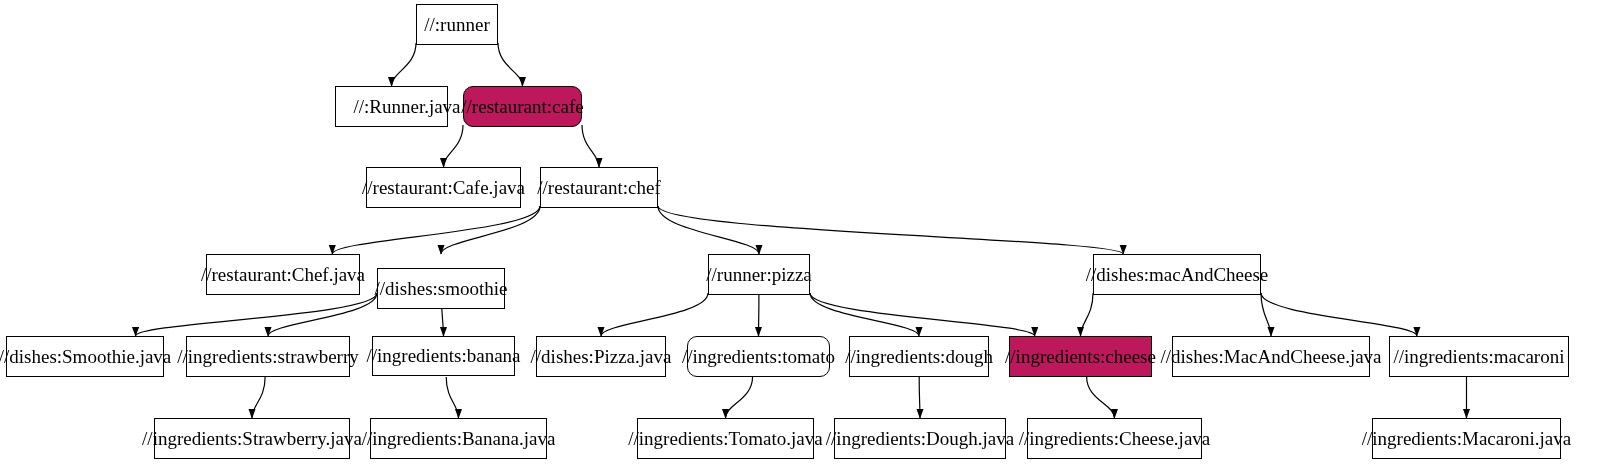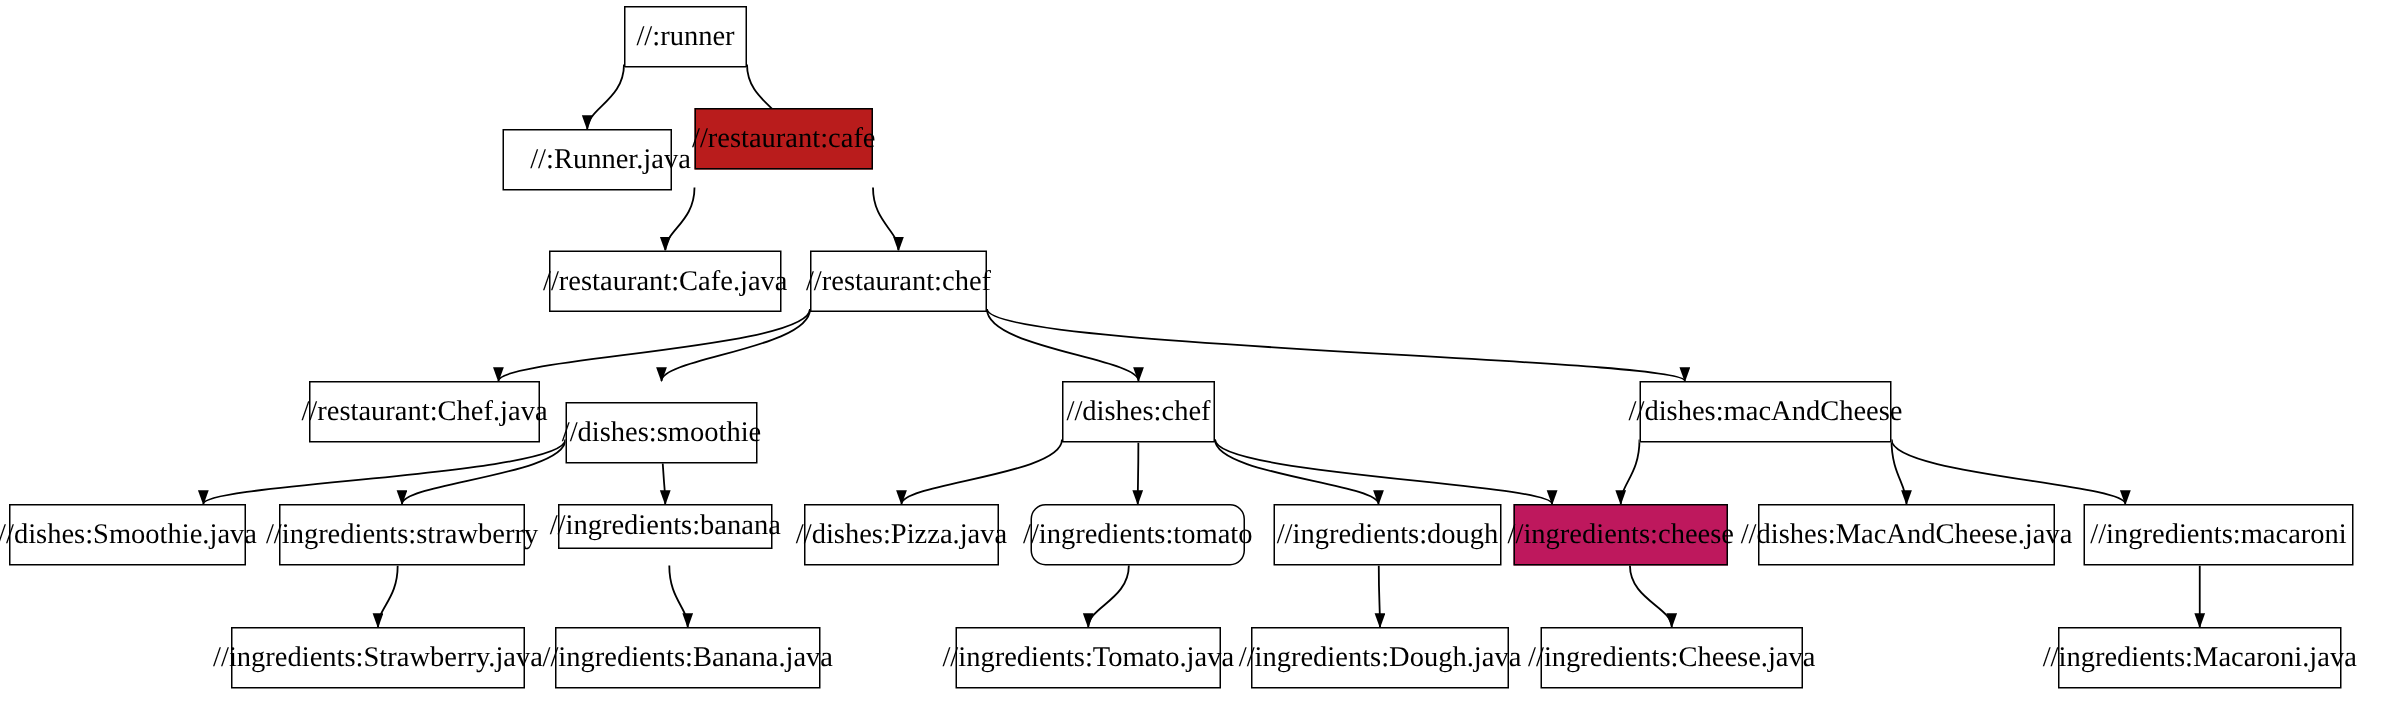--- a/index.html
+++ b/index.html
@@ -47,57 +47,57 @@
         <path d="M1466.5,377 C1466.5,399.55 1466.5,404.88 1466.5,418" fill="none" stroke="#000000" stroke-width="1.2" marker-end="url(#arrow)"></path>
       </g>
   </svg>
   <div id="node-group">
       <div class="node" style="left: 416px; top: 4px; width: 82px; height: 41px; border-color: rgb(0, 0, 0); background: rgb(255, 255, 255);">
         <span>//:runner</span>
       </div>
       <div class="node" style="left: 335px; top: 86px; width: 113px; height: 41px; border-color: rgb(0, 0, 0); background: rgb(255, 255, 255); padding-left: 31px;">
         <span>//:Runner.java</span>
       </div>
-      <div class="node" style="left: 463px; top: 72px; width: 119px; height: 41px; border-color: rgb(0, 0, 0); background: #b91c1c;">
+      <div class="node" style="left: 463px; top: 86px; width: 119px; height: 41px; border-color: rgb(0, 0, 0); background: #be185d; border-radius: 10px;">
         <span>//restaurant:cafe</span>
       </div>
       <div class="node" style="left: 366px; top: 167px; width: 155px; height: 41px; border-color: rgb(0, 0, 0); background: rgb(255, 255, 255);">
         <span>//restaurant:Cafe.java</span>
       </div>
       <div class="node" style="left: 540px; top: 167px; width: 118px; height: 41px; border-color: rgb(0, 0, 0); background: rgb(255, 255, 255);">
         <span>//restaurant:chef</span>
       </div>
       <div class="node" style="left: 206px; top: 254px; width: 154px; height: 41px; border-color: rgb(0, 0, 0); background: rgb(255, 255, 255);">
         <span>//restaurant:Chef.java</span>
       </div>
       <div class="node" style="left: 377px; top: 254px; width: 128px; height: 41px; border-color: rgb(0, 0, 0); background: rgb(255, 255, 255); margin-top: 14px;">
         <span>//dishes:smoothie</span>
       </div>
       <div class="node" style="left: 708px; top: 254px; width: 102px; height: 41px; border-color: rgb(0, 0, 0); background: rgb(255, 255, 255);">
-        <span>//dishes:chef</span>
+        <span>//runner:pizza</span>
       </div>
       <div class="node" style="left: 1093px; top: 254px; width: 168px; height: 41px; border-color: rgb(0, 0, 0); background: rgb(255, 255, 255);">
         <span>//dishes:macAndCheese</span>
       </div>
       <div class="node" style="left: 6px; top: 336px; width: 158px; height: 41px; border-color: rgb(0, 0, 0); background: rgb(255, 255, 255);">
         <span>//dishes:Smoothie.java</span>
       </div>
       <div class="node" style="left: 186px; top: 336px; width: 164px; height: 41px; border-color: rgb(0, 0, 0); background: rgb(255, 255, 255);">
         <span>//ingredients:strawberry</span>
       </div>
-      <div class="node" style="left: 372px; top: 336px; width: 143px; height: 30px; border-color: rgb(0, 0, 0); background: rgb(255, 255, 255);">
+      <div class="node" style="left: 372px; top: 336px; width: 143px; height: 40px; border-color: rgb(0, 0, 0); background: rgb(255, 255, 255);">
         <span>//ingredients:banana</span>
       </div>
       <div class="node" style="left: 536px; top: 336px; width: 130px; height: 41px; border-color: rgb(0, 0, 0); background: rgb(255, 255, 255);">
         <span>//dishes:Pizza.java</span>
       </div>
       <div class="node" style="left: 687px; top: 336px; width: 143px; height: 41px; border-color: rgb(0, 0, 0); background: rgb(255, 255, 255); border-radius: 10px;">
         <span>//ingredients:tomato</span>
       </div>
-      <div class="node" style="left: 849px; top: 336px; width: 152px; height: 41px; border-color: rgb(0, 0, 0); background: rgb(255, 255, 255);">
+      <div class="node" style="left: 849px; top: 336px; width: 140px; height: 41px; border-color: rgb(0, 0, 0); background: rgb(255, 255, 255);">
         <span>//ingredients:dough</span>
       </div>
       <div class="node" style="left: 1009px; top: 336px; width: 143px; height: 41px; border-color: rgb(0, 0, 0); background: #be185d;">
         <span>//ingredients:cheese</span>
       </div>
       <div class="node" style="left: 1172px; top: 336px; width: 198px; height: 41px; border-color: rgb(0, 0, 0); background: rgb(255, 255, 255);">
         <span>//dishes:MacAndCheese.java</span>
       </div>
       <div class="node" style="left: 1389px; top: 336px; width: 180px; height: 41px; border-color: rgb(0, 0, 0); background: rgb(255, 255, 255);">
         <span>//ingredients:macaroni</span>

